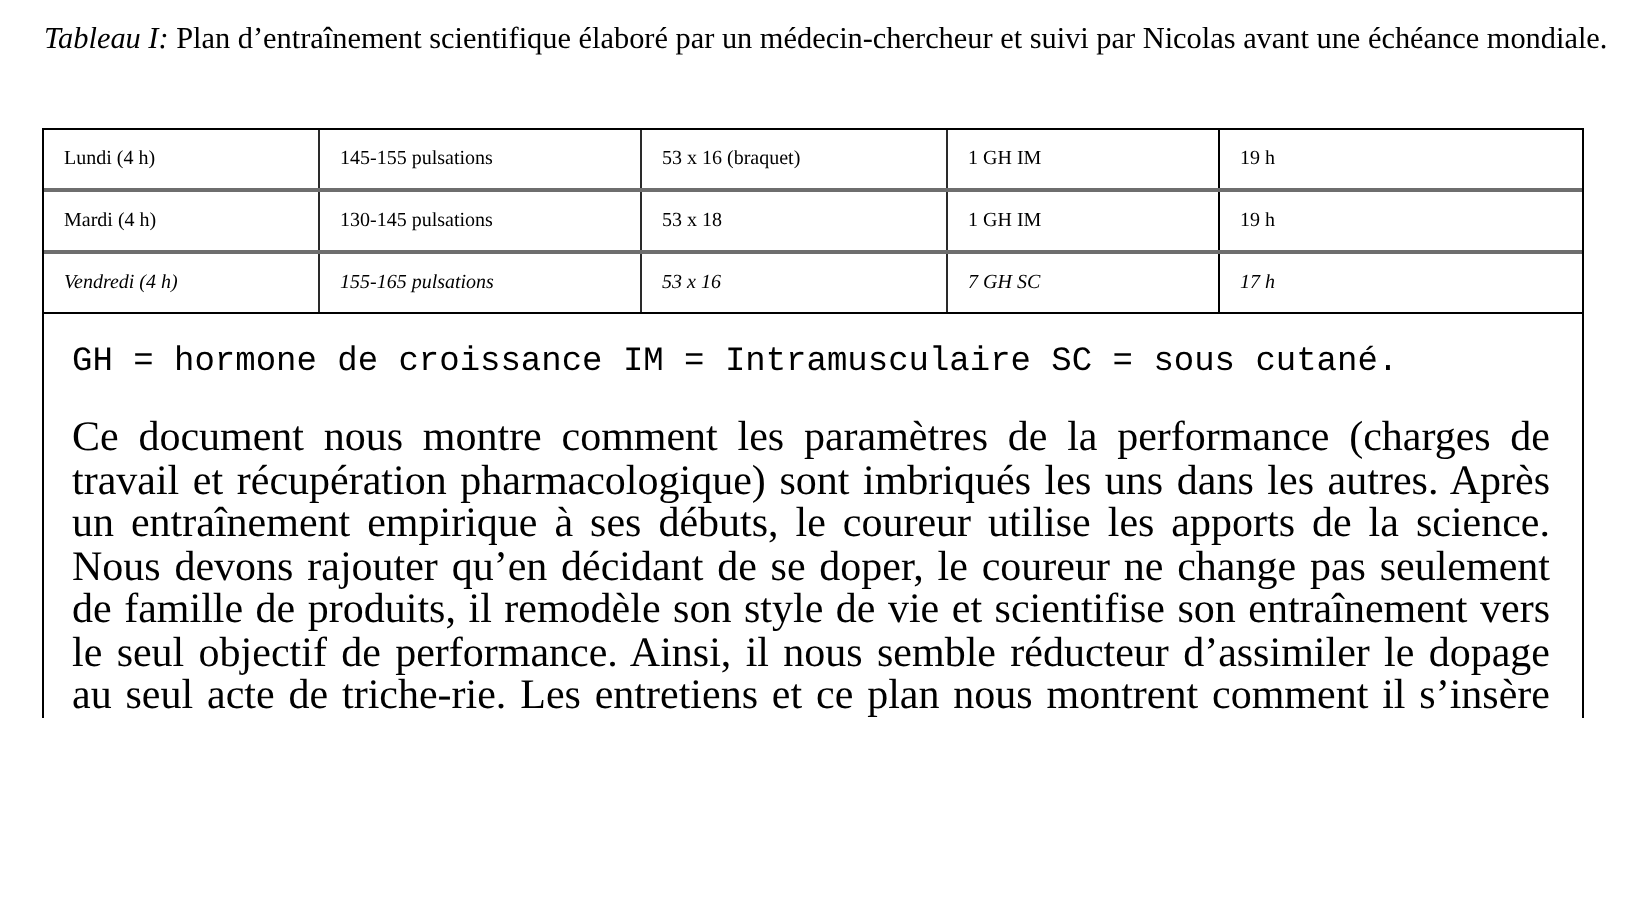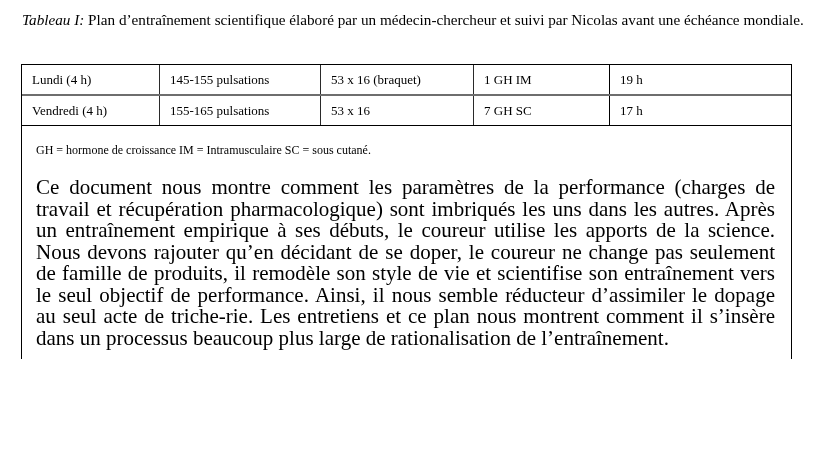--- a/index.html
+++ b/index.html
@@ -56,47 +56,49 @@
 
   
   .schedule {
     border-collapse: collapse;
     width: 100%;
     table-layout: fixed;
   }
   .schedule td {
     height: 29px;
     padding: 0 0 0 10px;
-    font-size: 13px;
+    font-size: 10px;
     line-height: 29px;
     vertical-align: middle;
     border-bottom: 2px solid #6e6e6e;
     border-right: 1.4px solid #2a2a2a;
     white-space: nowrap;
     overflow: hidden;
   }
   .schedule tr:last-child td {
     border-bottom: 1.6px solid #000000;
+    font-style: italic;
   }
   .schedule td:last-child {
     border-right: none;
     margin-top: 12px;
   }
   
   .col-day   { width: 127px; }
   .col-pulse { width: 150px; }
   .col-gear  { width: 142px; }
   .col-drug  { width: 125px; border-right-color: #000000 !important; border-right-width: 1.6px !important; }
   .col-time  { width: auto; }
 
   
   .legend {
     padding: 14px 14px 0 14px;
-    font-size: 12px;
+    font-size: 17px;
     line-height: 21px;
+    font-family: Liberation Mono, monospace;
   }
   .body-paragraph {
     padding: 16px 16px 0 14px;
     font-size: 21px;
     line-height: 21.5px;
     text-align: justify;
     hyphens: none;
   }
 </style>
 </head>
@@ -114,20 +116,27 @@
     <table class="schedule">
       <tbody>
         <tr>
           <td class="col-day">Lundi (4 h)</td>
           <td class="col-pulse">145-155 pulsations</td>
           <td class="col-gear">53 x 16 (braquet)</td>
           <td class="col-drug">1 GH IM</td>
           <td class="col-time">19 h</td>
         </tr>
         <tr>
+          <td class="col-day">Mardi (4 h)</td>
+          <td class="col-pulse">130-145 pulsations</td>
+          <td class="col-gear">53 x 18</td>
+          <td class="col-drug">1 GH IM</td>
+          <td class="col-time">19 h</td>
+        </tr>
+        <tr>
           <td class="col-day">Vendredi (4 h)</td>
           <td class="col-pulse">155-165 pulsations</td>
           <td class="col-gear">53 x 16</td>
           <td class="col-drug">7 GH SC</td>
           <td class="col-time">17 h</td>
         </tr>
       </tbody>
     </table>
 
     <div class="legend">GH = hormone de croissance  IM = Intramusculaire  SC = sous cutané.</div>

